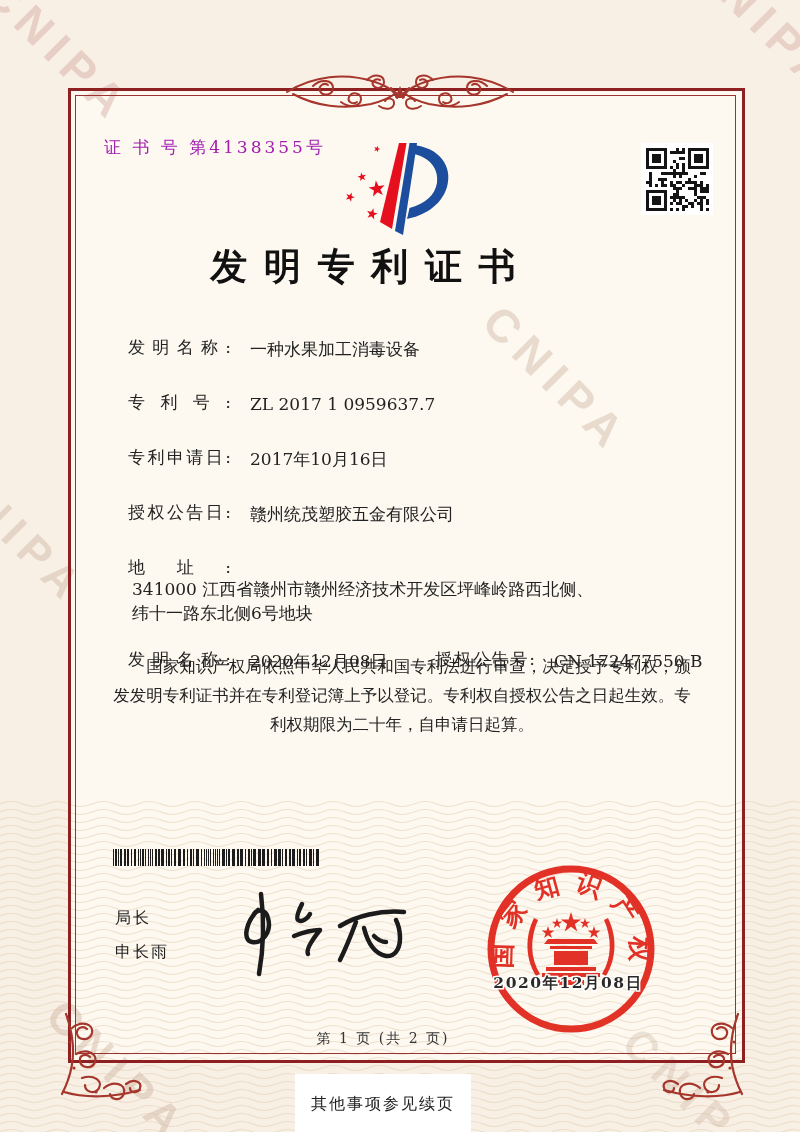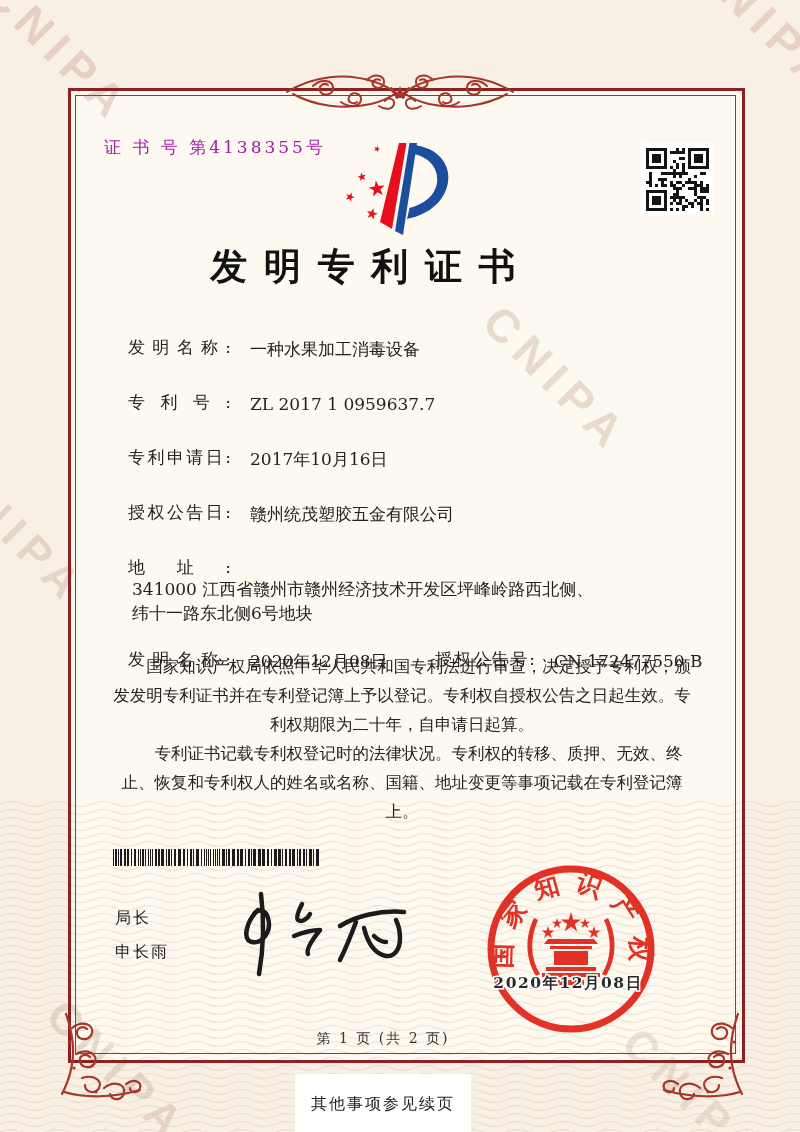--- a/index.html
+++ b/index.html
@@ -375,21 +375,20 @@
         <span class="flabel">发明名称:</span><span class="fvalue">2020年12月08日</span>
       </span>
       <span class="pair2">
         <span class="flabel" style="width:100px;">授权公告号:</span><span class="fvalue">CN 172477550 B</span>
       </span>
     </div>
   </div>
 
   <div class="paras">
     <p>国家知识产权局依照中华人民共和国专利法进行审查，决定授予专利权，颁发发明专利证书并在专利登记簿上予以登记。专利权自授权公告之日起生效。专利权期限为二十年，自申请日起算。</p>
-    <p>专利证书记载专利权登记时的法律状况。专利权的转移、质押、无效、终止、恢复和专利权人的姓名或名称、国籍、地址变更等事项记载在专利登记簿上。</p>
   </div>
 
   <svg class="barcode" id="barcode-svg" width="207" height="17" viewBox="0 0 207 17" shape-rendering="crispEdges">
       <rect x="0" y="0" width="1" height="17" fill="#1c1c1c"></rect>
       <rect x="2" y="0" width="2" height="17" fill="#1c1c1c"></rect>
       <rect x="5" y="0" width="1" height="17" fill="#1c1c1c"></rect>
       <rect x="7" y="0" width="2" height="17" fill="#1c1c1c"></rect>
       <rect x="11" y="0" width="2" height="17" fill="#1c1c1c"></rect>
       <rect x="14" y="0" width="2" height="17" fill="#1c1c1c"></rect>
       <rect x="18" y="0" width="1" height="17" fill="#1c1c1c"></rect>

